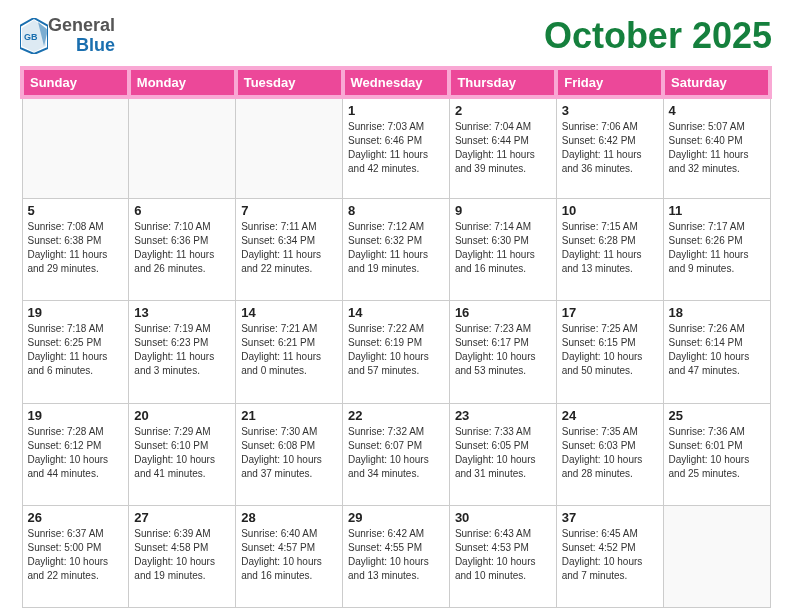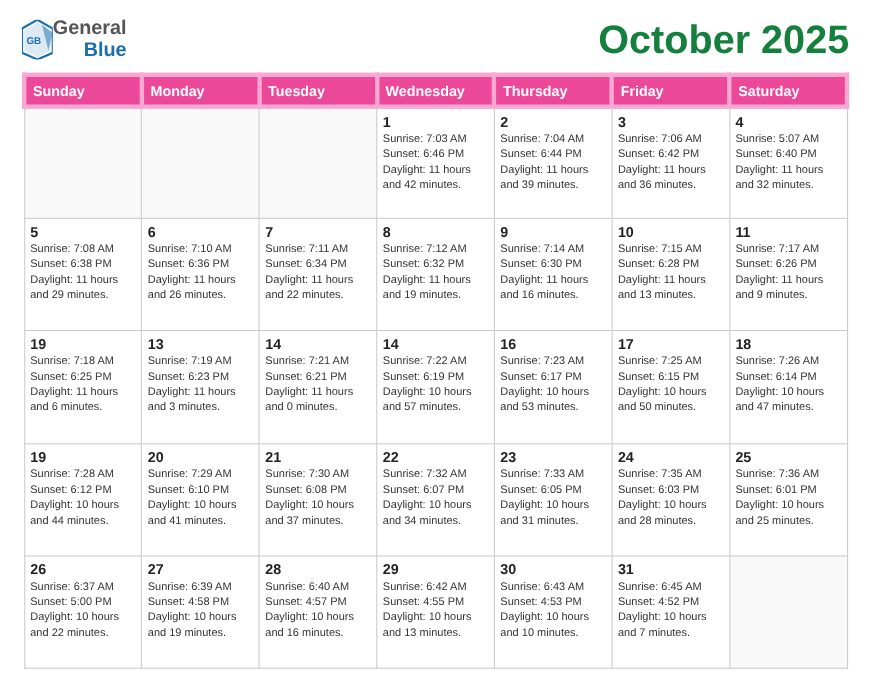--- a/index.html
+++ b/index.html
@@ -344,21 +344,21 @@
 and 13 minutes.</div>
           </td>
           <td>
             <div class="day-number">30</div>
             <div class="day-info">Sunrise: 6:43 AM
 Sunset: 4:53 PM
 Daylight: 10 hours
 and 10 minutes.</div>
           </td>
           <td>
-            <div class="day-number">31</div>
+            <div class="day-number">37</div>
             <div class="day-info">Sunrise: 6:45 AM
 Sunset: 4:52 PM
 Daylight: 10 hours
 and 7 minutes.</div>
           </td>
           <td class="empty-cell"></td>
         </tr>
       </tbody>
   </table>
 </div>

